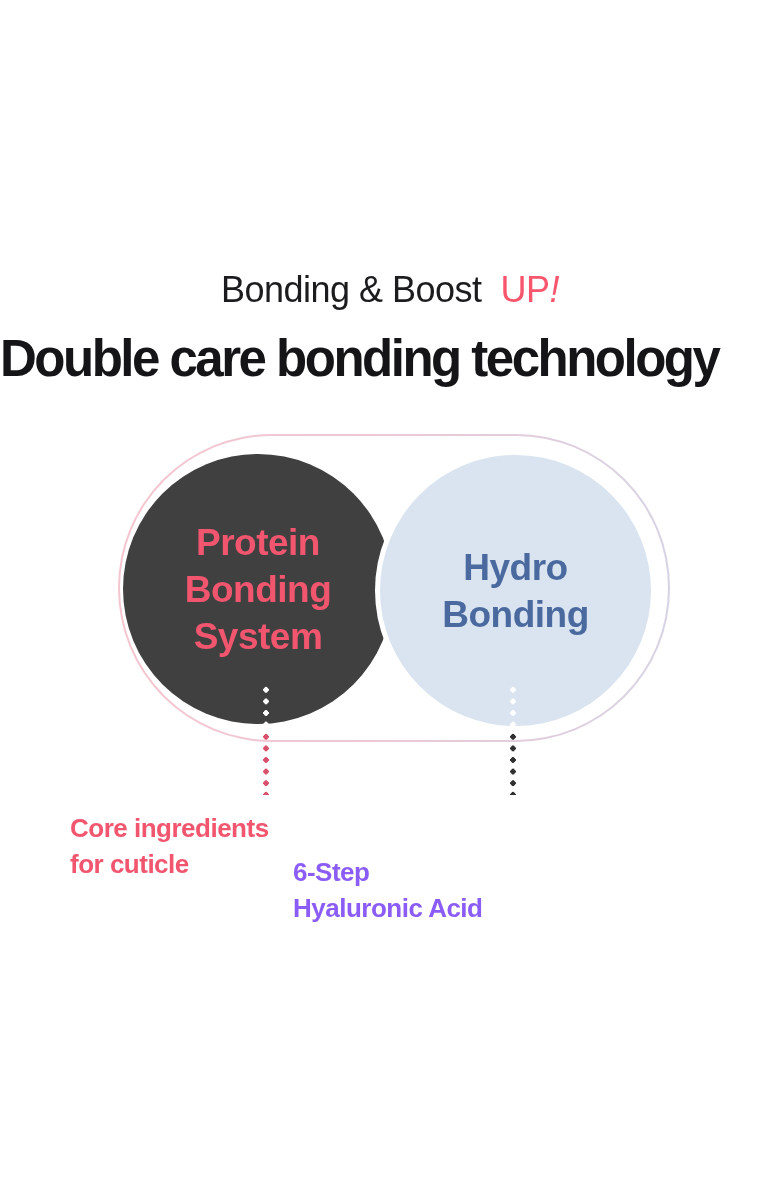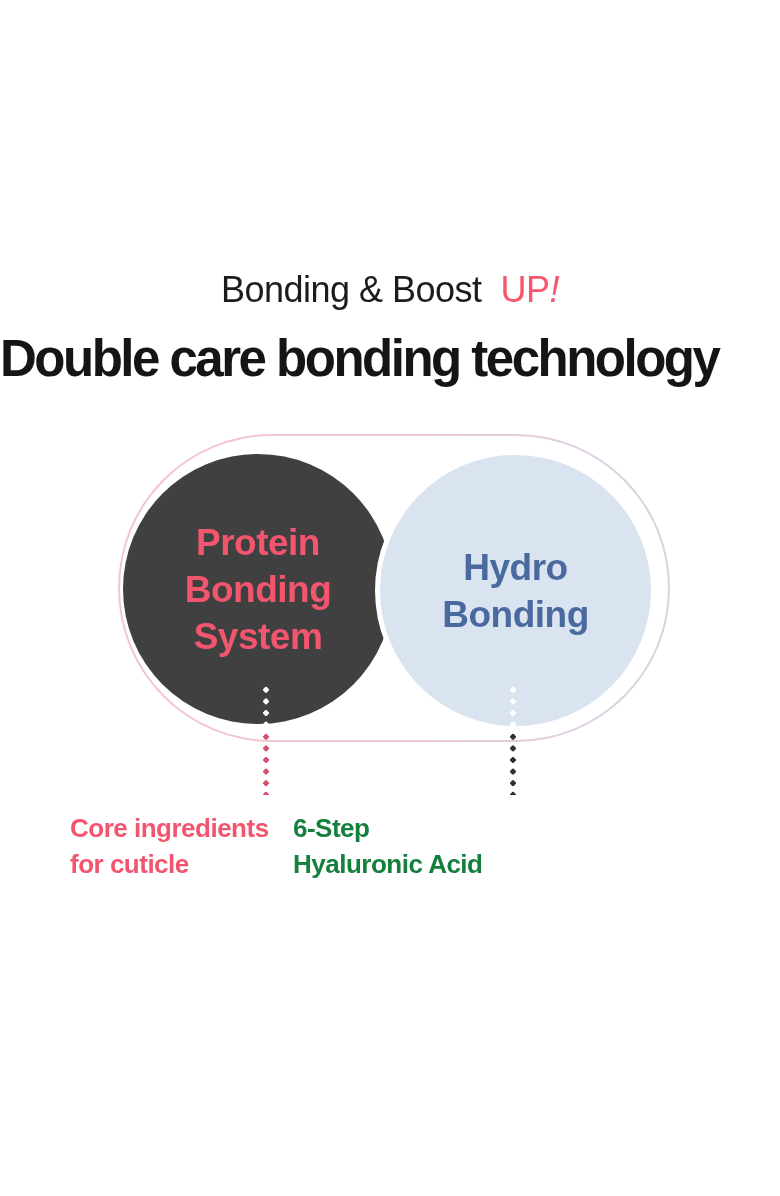--- a/index.html
+++ b/index.html
@@ -99,21 +99,21 @@
     top: 810px;
     width: 360px;
     font-weight: 700;
     font-size: 26px;
     line-height: 36px;
     text-align: left;
     letter-spacing: -0.5px;
   }
   .callout span { display: block; }
   .callout-left  { left: 70px;  color: #f2566f; }
-  .callout-right { left: 293px; color: #15803d; }
+  .callout-right { left: 293px; color: #8b5cf6; margin-top: 44px; }
 </style>
 </head>
 <body>
 
 <div class="canvas">
 
   <div class="tagline">
     <span>Bonding &amp; Boost</span><span class="accent"><span>UP</span><em>!</em></span>
   </div>
 

